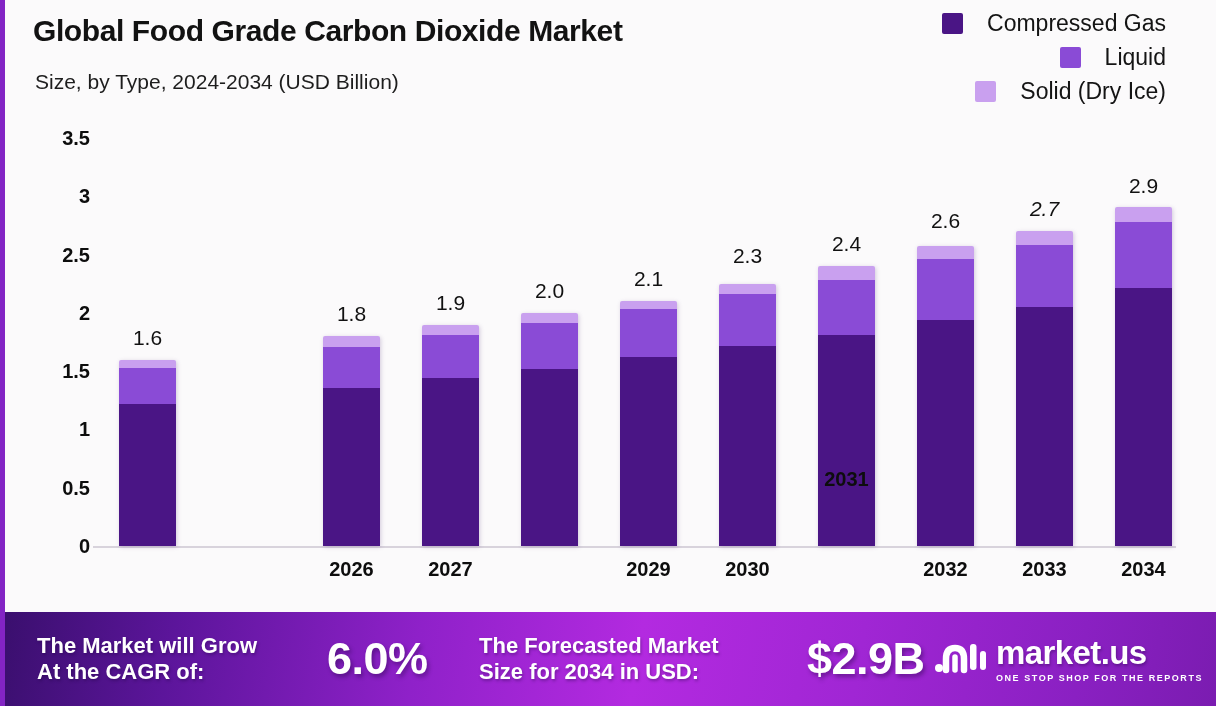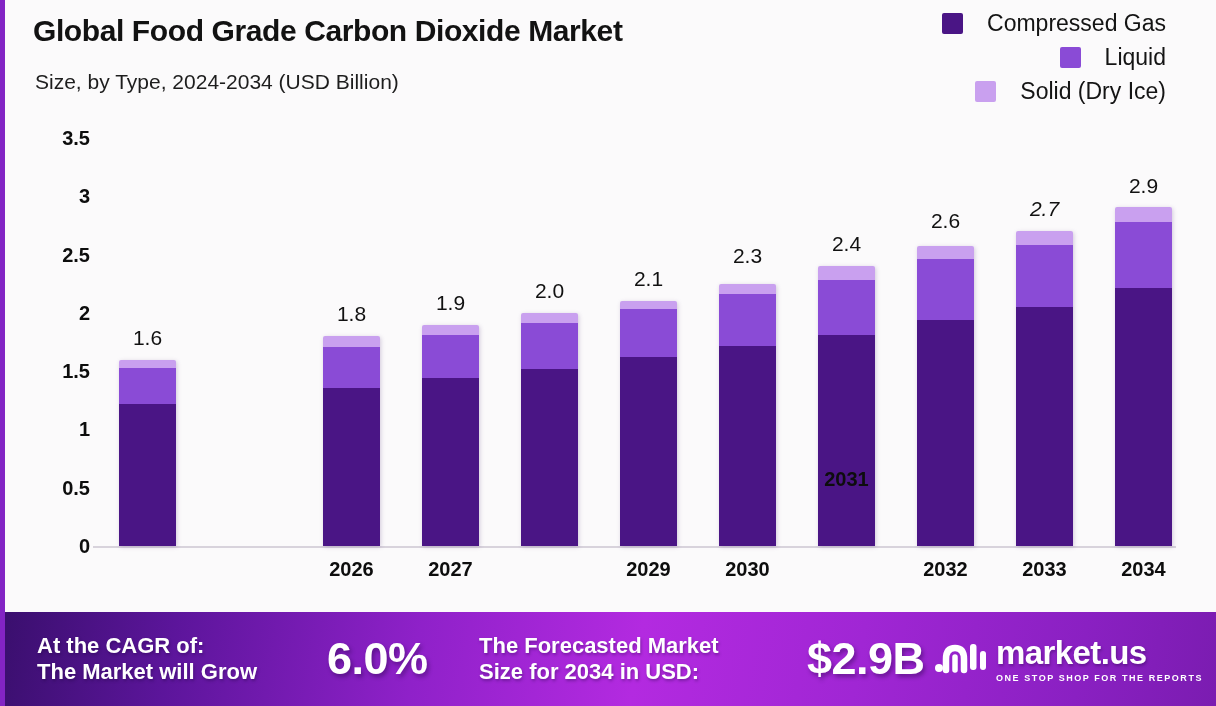--- a/index.html
+++ b/index.html
@@ -311,22 +311,22 @@
             <div class="seg seg-gas" style="height: 257.579px;"></div>
           </div>
           <div class="bar-value" style="bottom: 348px;">2.9</div>
           <div class="x-tick">2034</div>
         </div>
       </div>
   </div>
 
   <div id="banner">
     <div id="cagr-label" class="banner-text">
+      <div>The Market will Grow</div>
       <div>At the CAGR of:</div>
-      <div>The Market will Grow</div>
     </div>
     <div id="cagr-value" class="banner-big">6.0%</div>
 
     <div id="fcst-label" class="banner-text">
       <div>The Forecasted Market</div>
       <div>Size for 2034 in USD:</div>
     </div>
     <div id="fcst-value" class="banner-big">$2.9B</div>
 
     <div id="brand">

